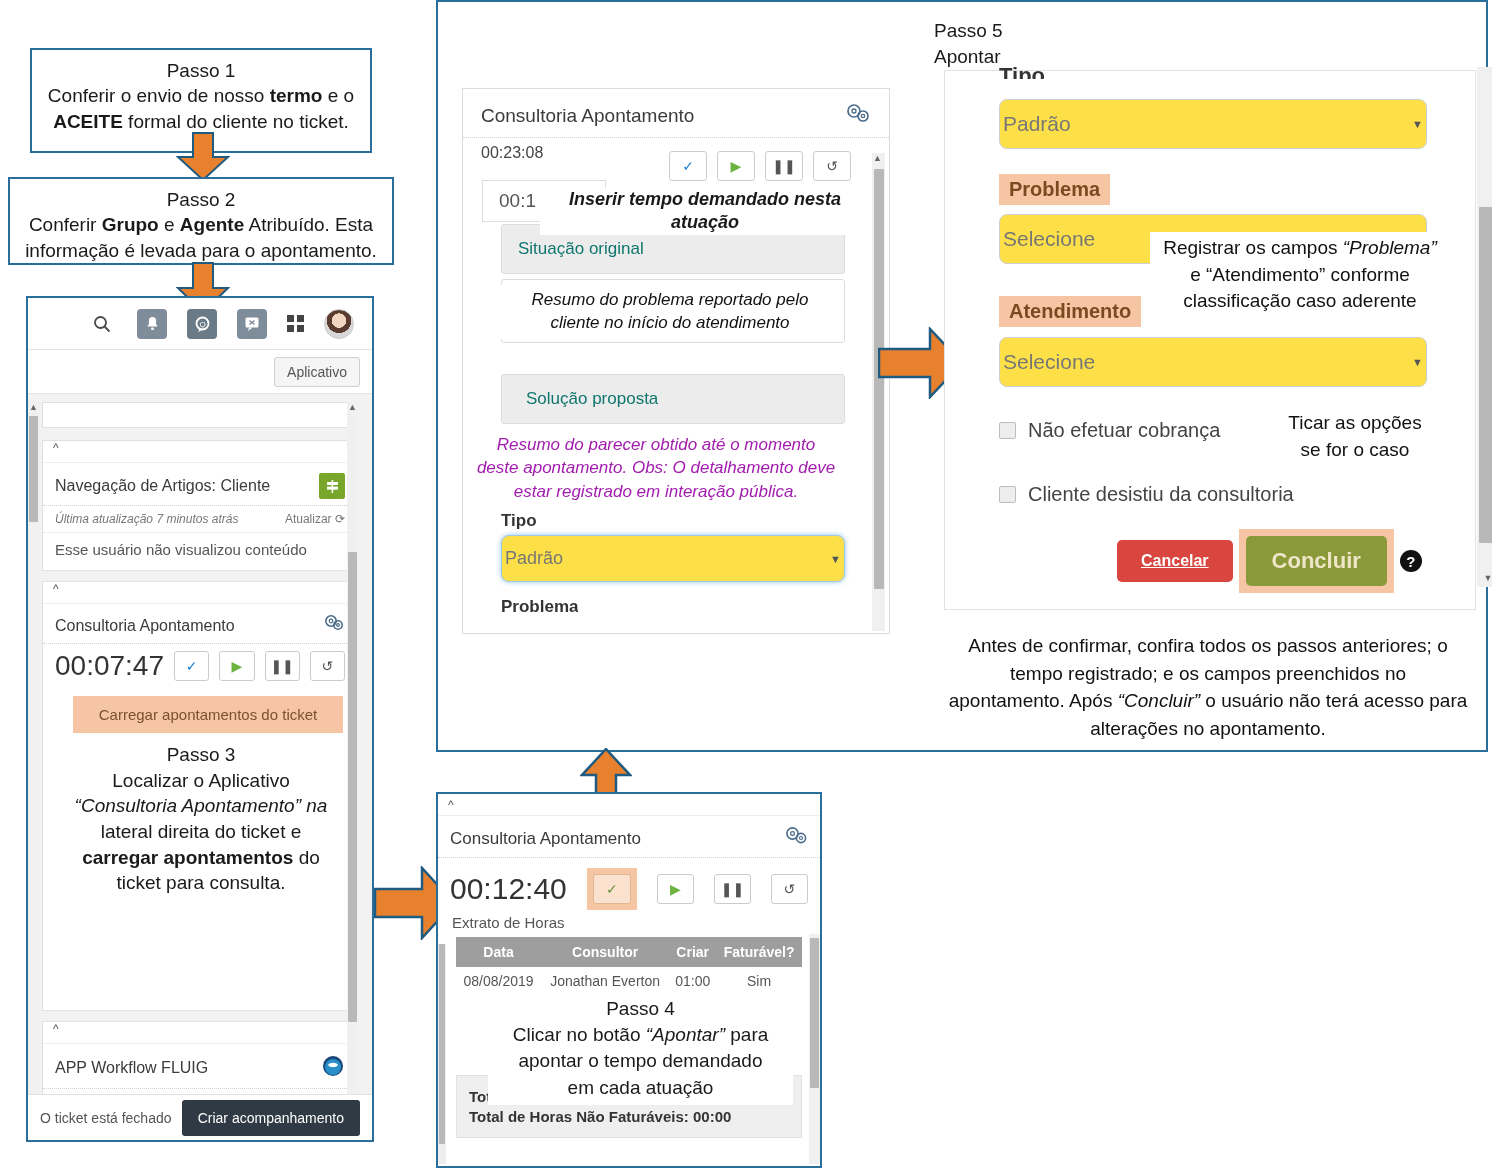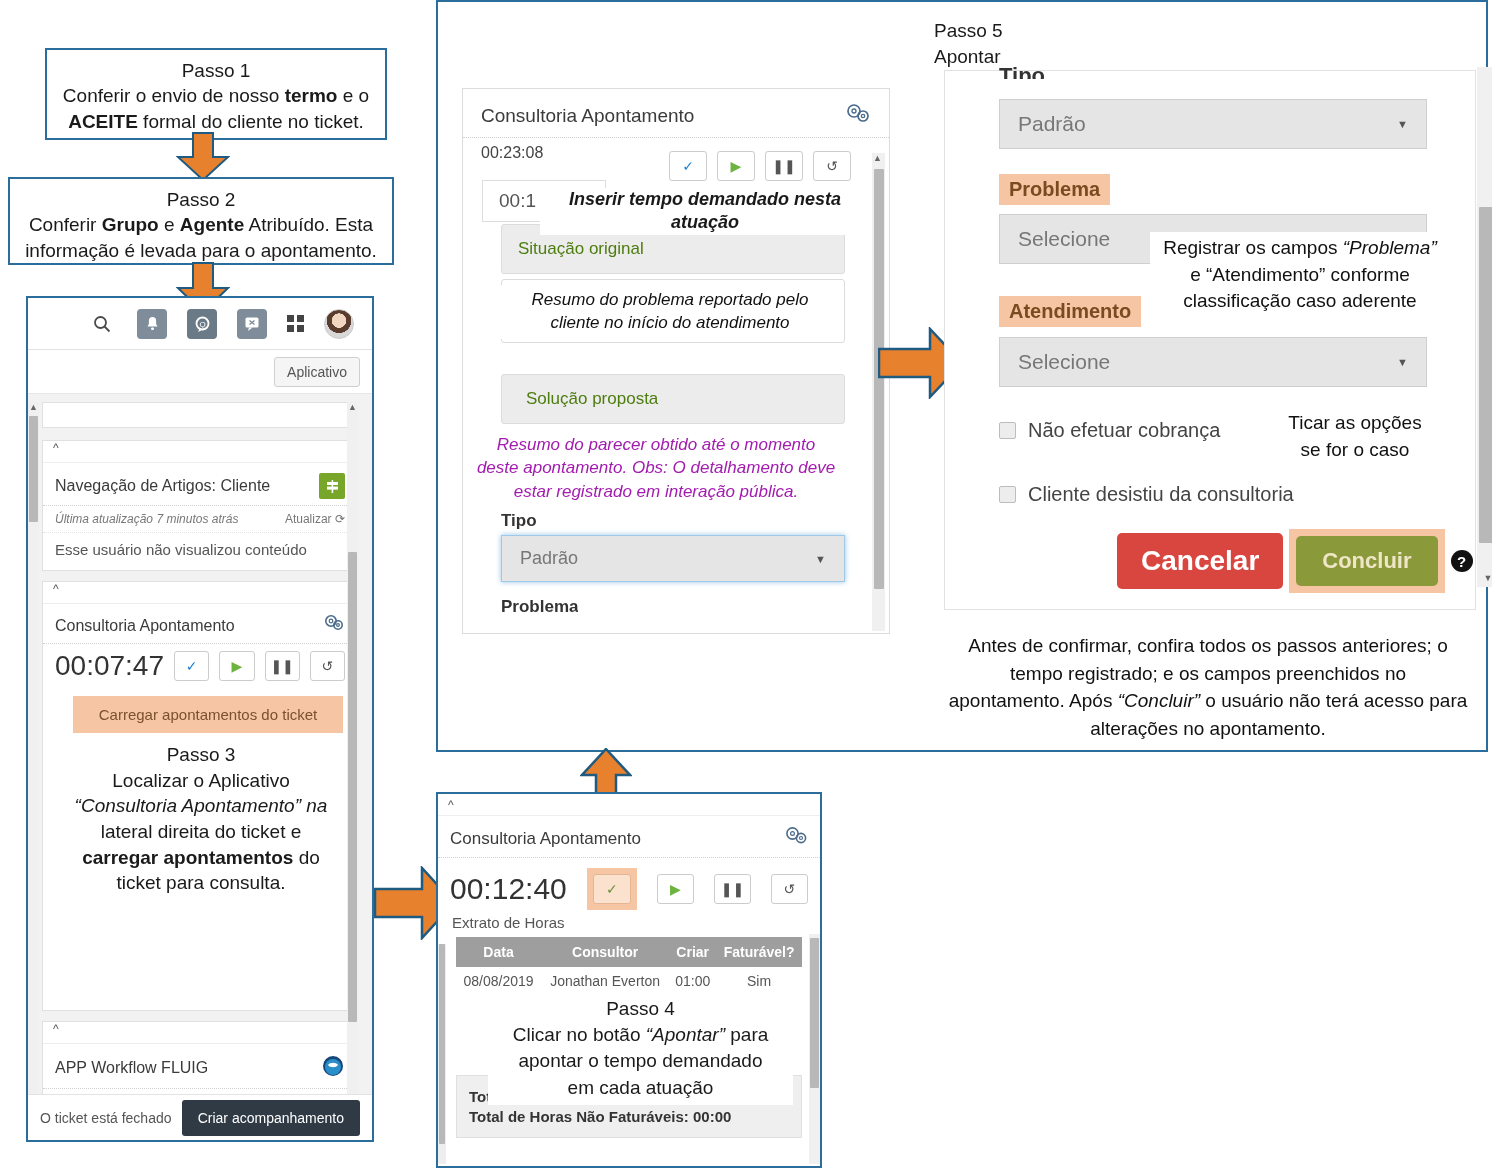--- a/index.html
+++ b/index.html
@@ -113,53 +113,53 @@
     position:absolute; background:#fff; border:1px solid #dcdcdc;
   }
   .f-head {
     display:flex; align-items:center; justify-content:space-between;
     padding:14px 18px 8px 18px; font-size:19px; color:#3b3b3b;
     border-bottom:1px dotted #cfcfcf;
   }
   .f-timer { font-size:16px; color:#444; padding:6px 18px 0 18px; }
   .field-grey {
     background:#ececec; border:1px solid #dcdcdc; border-radius:3px;
-    padding:14px 16px; font-size:17px; color:#4d7c0f;
+    padding:14px 16px; font-size:17px; color:#0f766e;
   }
   .field-white {
     background:#fff; border:1px solid #dcdcdc; border-radius:3px;
     padding:14px 16px; font-size:17px; color:#333;
   }
   .label-strong { font-weight:bold; font-size:17px; color:#333; }
   .select-box {
-    border:1px solid #cfcfcf; border-radius:0; background:#e5e5e5;
+    border:1px solid #cfcfcf; border-radius:8px; background:#fde047;
     display:flex; align-items:center; justify-content:space-between;
-    padding:12px 18px; font-size:18px; color:#777;
+    padding:12px 3px; font-size:18px; color:#777;
   }
   .select-box.focused { border-color:#9ec9e8; box-shadow:0 0 5px rgba(120,180,225,.8); }
   .caret { color:#555; font-size:11px; }
   .note-italic {
     position:absolute; text-align:center; font-style:italic;
     font-size:17px; color:#1a1a1a; line-height:1.3; background:#fff;font-weight:bold;
   }
 
   
   .rpanel-frame {
     position:absolute; border:2px solid #2c6e9b; background:#fff;
   }
   .white-card { position:absolute; background:#fff; border:1px solid #e2e2e2; }
   .hl-label {
     background:#f6c6a4; color:#7a4a20; font-weight:bold; font-size:20px;
     display:inline-block; padding:4px 10px;
   }
   .chkrow { display:flex; align-items:center; gap:12px; font-size:20px; color:#444; }
   .chkbox { width:17px; height:17px; border:1px solid #bdbdbd; background:#ededed; border-radius:2px; }
   .btn-cancel {
-    background:#d9453f; color:#fff; font-size:28px; padding:12px 24px;
-    border-radius:5px; font-weight:bold;
+    background:#d9453f; color:#fff; font-size:16px; padding:12px 24px;
+    border-radius:5px; font-weight:bold;text-decoration:underline;
   }
   .btn-concluir {
     background:#8a9a3a; color:#efe6c8; font-size:22px; padding:12px 26px;
     border-radius:5px; font-weight:bold;
   }
   .wrap-orange { background:#f6c6a4; padding:7px; display:inline-block; }
   .help-icon {
     width:22px; height:22px; border-radius:50%; background:#111; color:#fff;
     font-size:15px; font-weight:bold; display:flex; align-items:center; justify-content:center;
   }
@@ -177,21 +177,21 @@
 
   .ovl { position:absolute; }
   b { font-weight:bold; }
   i.it { font-style:italic; }
 </style>
 </head>
 <body>
 
 <div id="root">
 
-  <div class="callout" style="left:30px; top:48px; width:342px; height:92px;margin-left:15px;">
+  <div class="callout" style="left:30px; top:48px; width:342px; height:105px;">
     <div class="callout-text">
       <div>Passo 1</div>
       <div><span>Conferir o envio de nosso </span><b>termo</b><span> e o</span></div>
       <div><b>ACEITE</b><span> formal do cliente no ticket.</span></div>
     </div>
   </div>
 
   <div class="arrow" style="left:176px; top:132px;">
     <svg width="54" height="50" viewBox="0 0 54 50">
         <polygon points="17,1 37,1 37,25 52,25 27,48 2,25 17,25" fill="#e8812e" stroke="#1f5a80" stroke-width="2"></polygon>

